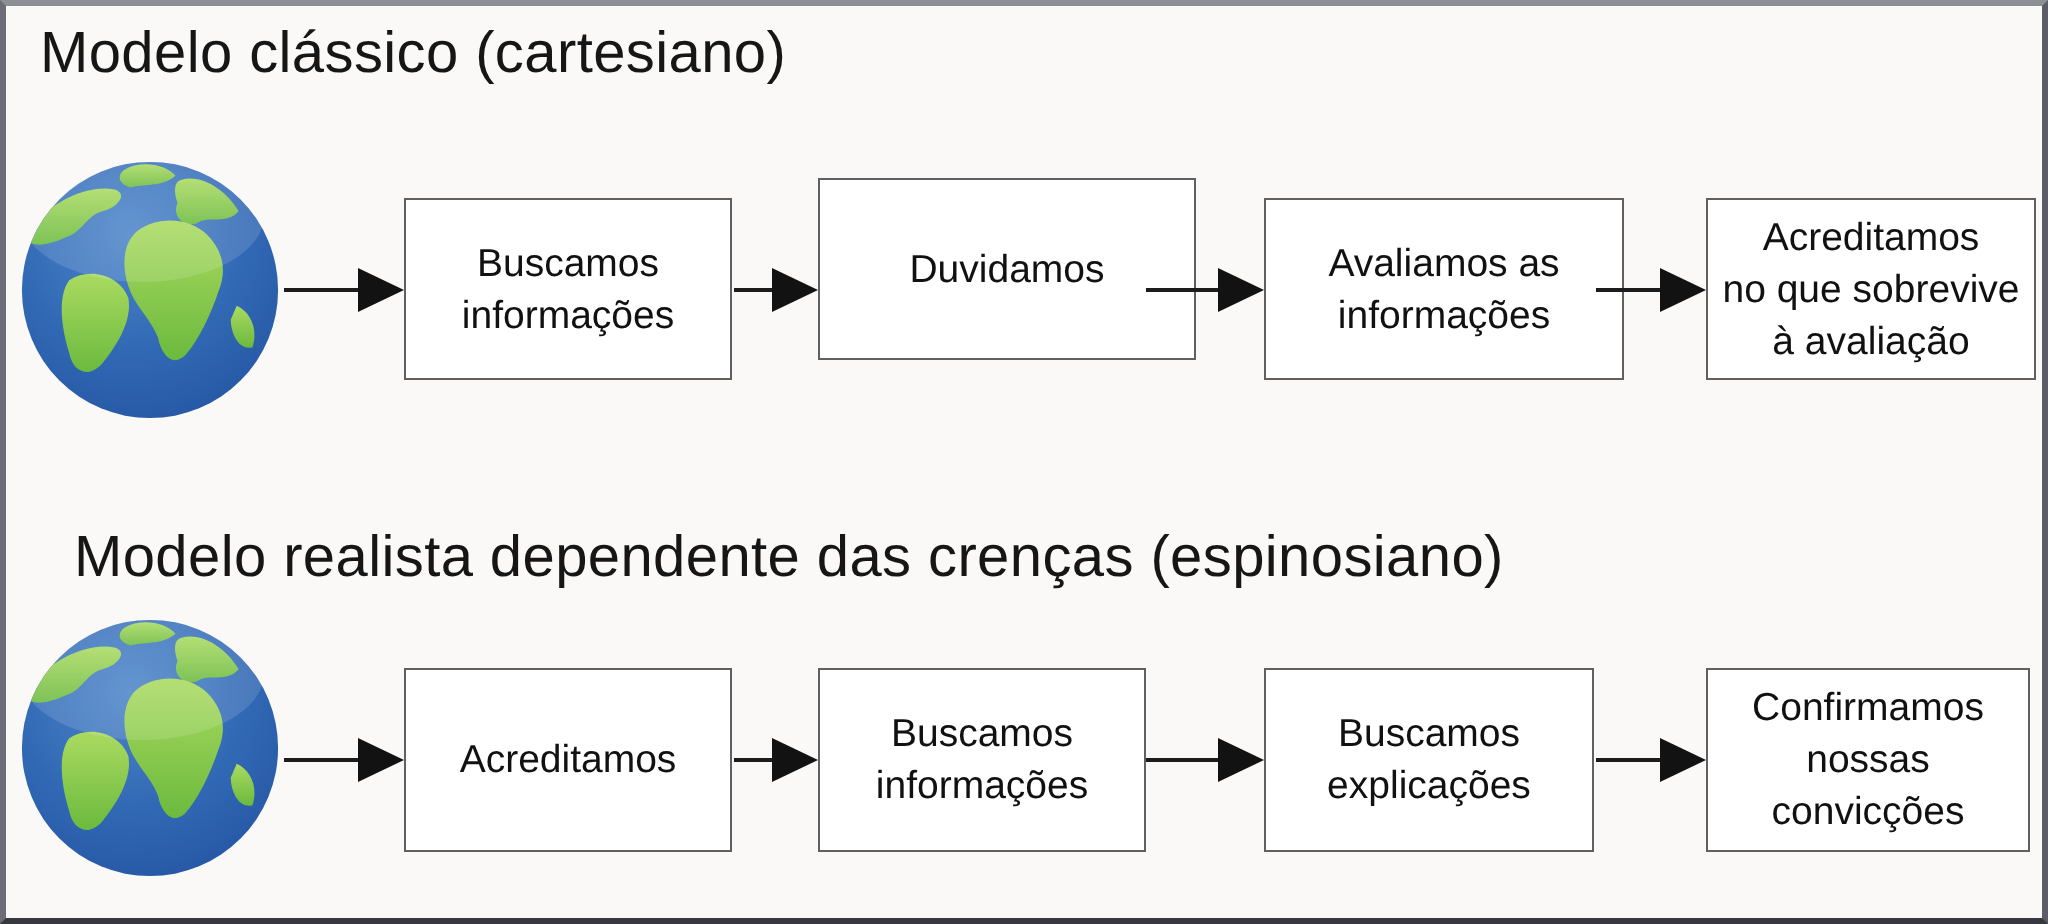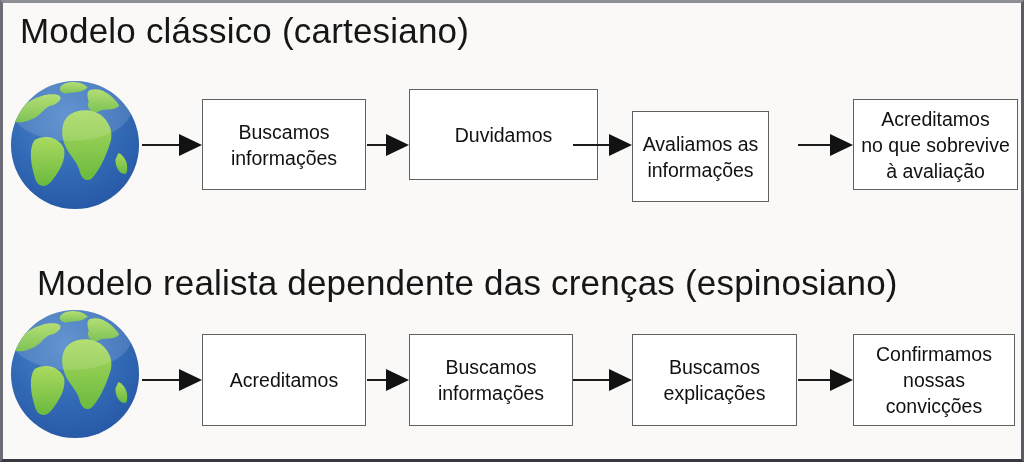--- a/index.html
+++ b/index.html
@@ -9,21 +9,21 @@
     box-sizing:border-box;
     background:#faf9f7;
     border:3px solid;
     border-color:#8e8e96 #5c5c66 #383840 #6d6d77;
     overflow:hidden;
     font-family:"Liberation Sans","DejaVu Sans",sans-serif;
   }
   .model-title{
     position:absolute;
     margin:0;
-    font-size:35px;
+    font-size:29px;
     font-weight:400;
     line-height:1.15;
     letter-spacing:.2px;
     color:#161616;
     white-space:nowrap;
   }
   .globe{position:absolute;width:134px;height:134px;}
   .step-box{
     position:absolute;
     box-sizing:border-box;
@@ -114,21 +114,21 @@
 
     <div class="step-box" style="left:406px;top:86px;width:189px;height:91px">
       <span class="step-label">Duvidamos</span>
     </div>
 
     <div class="arrow" style="left:570px;top:131px;width:59px">
       <i class="shaft"></i>
         <i class="head"></i>
     </div>
 
-    <div class="step-box" style="left:629px;top:108px;width:137px;height:91px">
+    <div class="step-box" style="left:629px;top:96px;width:180px;height:91px">
       <span class="step-label">Avaliamos as
 informações</span>
     </div>
 
     <div class="arrow" style="left:795px;top:131px;width:55px">
       <i class="shaft"></i>
         <i class="head"></i>
     </div>
 
     <div class="step-box" style="left:850px;top:96px;width:165px;height:91px">

